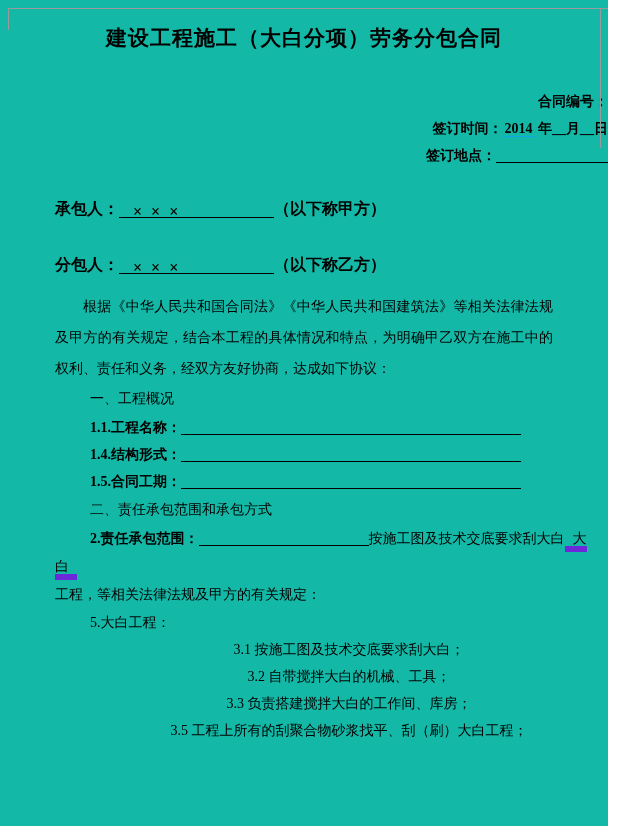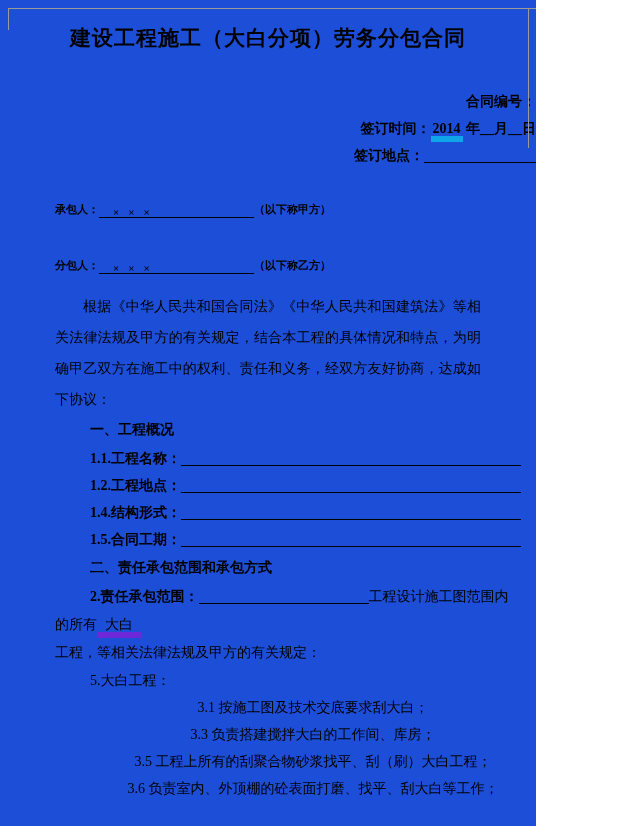--- a/index.html
+++ b/index.html
@@ -1,20 +1,20 @@
 <!DOCTYPE html>
 <html><head>
 <meta charset="utf-8">
 <style>
   * { margin:0; padding:0; box-sizing:border-box; }
   html,body { background:#ffffff; }
   .page {
     position:relative;
-    width:536px; height:826px;
-    background:#1d4ed8;
+    width:608px; height:826px;
+    background:#14b8a6;
     color:#000;
     font-family:"Liberation Serif", serif;
     font-size:14px;
     overflow:hidden;
   }
   
   .border-top   { position:absolute; top:8px;  left:8px;  right:0;   height:1px; background:#9a9a9a; }
   .border-left  { position:absolute; top:8px;  left:8px;  width:1px; height:22px; background:#9a9a9a; }
   .border-right { position:absolute; top:8px;  right:7px; width:1px; height:140px; background:#9a9a9a; }
 
@@ -26,45 +26,45 @@
     letter-spacing:1px;
   }
 
   .header-info {
     margin:36px 0 0 340px;
     font-weight:bold;
     line-height:27px;
     font-size:14px;
     text-align:right;
   }
-  .ul { border-bottom:6px solid #0ea5e9; padding:0 2px; }
+  .ul { border-bottom:1px solid #0ea5e9; padding:0 2px; }
 
   .blank { display:inline-block; border-bottom:1px solid #000; height:14px; vertical-align:-3px; }
   .blank-place { width:112px; }
   .blank-long  { width:340px; }
   .blank-scope { width:170px; }
 
-  .party { margin-left:55px; font-size:11px; font-weight:bold; line-height:24px; }
+  .party { margin-left:55px; font-size:16px; font-weight:bold; line-height:24px; }
   .party-a { margin-top:28px; }
   .party-b { margin-top:32px; }
   .party-blank {
     display:inline-block; width:155px;
     border-bottom:1px solid #000;
     height:18px; vertical-align:-3px;
   }
   .party-value { padding-left:14px; letter-spacing:9px; }
 
   .preamble {
     margin:14px 55px 0 55px;
     line-height:31px;
     text-indent:2em;
     text-align:justify;
   }
 
-  .sec-heading { margin-left:90px; font-weight:bold; line-height:30px; }
+  .sec-heading { margin-left:90px; font-weight:normal; line-height:30px; }
   .s1-item  { margin-left:90px; line-height:27px; }
   .s1-label { font-weight:bold; }
 
   .scope-para {
     margin:0 20px 0 55px;
     line-height:28px;
     text-indent:35px;
   }
   .bold { font-weight:bold; }
   .ul-hl { border-bottom:6px solid #6d28d9; padding:0 8px;text-align:center; }
@@ -104,35 +104,32 @@
   </div>
 
   <p class="preamble">根据《中华人民共和国合同法》《中华人民共和国建筑法》等相关法律法规及甲方的有关规定，结合本工程的具体情况和特点，为明确甲乙双方在施工中的权利、责任和义务，经双方友好协商，达成如下协议：</p>
 
   <div class="sec-heading">一、工程概况</div>
 
   <div class="s1-item">
     <span class="s1-label">1.1.工程名称：</span><span class="blank blank-long"></span>
   </div>
   <div class="s1-item">
-    <span class="s1-label">1.2.工程地点：</span><span class="blank blank-long"></span>
-  </div>
-  <div class="s1-item">
     <span class="s1-label">1.4.结构形式：</span><span class="blank blank-long"></span>
   </div>
   <div class="s1-item">
     <span class="s1-label">1.5.合同工期：</span><span class="blank blank-long"></span>
   </div>
 
   <div class="sec-heading">二、责任承包范围和承包方式</div>
 
   <p class="scope-para">
-    <span class="bold">2.责任承包范围：</span><span class="blank blank-scope"></span><span>工程设计施工图范围内的所有</span><span class="ul-hl">大白</span><br><span>工程，等相关法律法规及甲方的有关规定：</span>
+    <span class="bold">2.责任承包范围：</span><span class="blank blank-scope"></span><span>按施工图及技术交底要求刮大白</span><span class="ul-hl">大白</span><br><span>工程，等相关法律法规及甲方的有关规定：</span>
   </p>
 
   <div class="work-heading">5.大白工程：</div>
 
   <div class="s3-item">3.1 按施工图及技术交底要求刮大白；</div>
+  <div class="s3-item">3.2 自带搅拌大白的机械、工具；</div>
   <div class="s3-item">3.3 负责搭建搅拌大白的工作间、库房；</div>
   <div class="s3-item">3.5 工程上所有的刮聚合物砂浆找平、刮（刷）大白工程；</div>
-  <div class="s3-item">3.6 负责室内、外顶棚的砼表面打磨、找平、刮大白等工作；</div>
 
 </div>
 
 </body></html>

